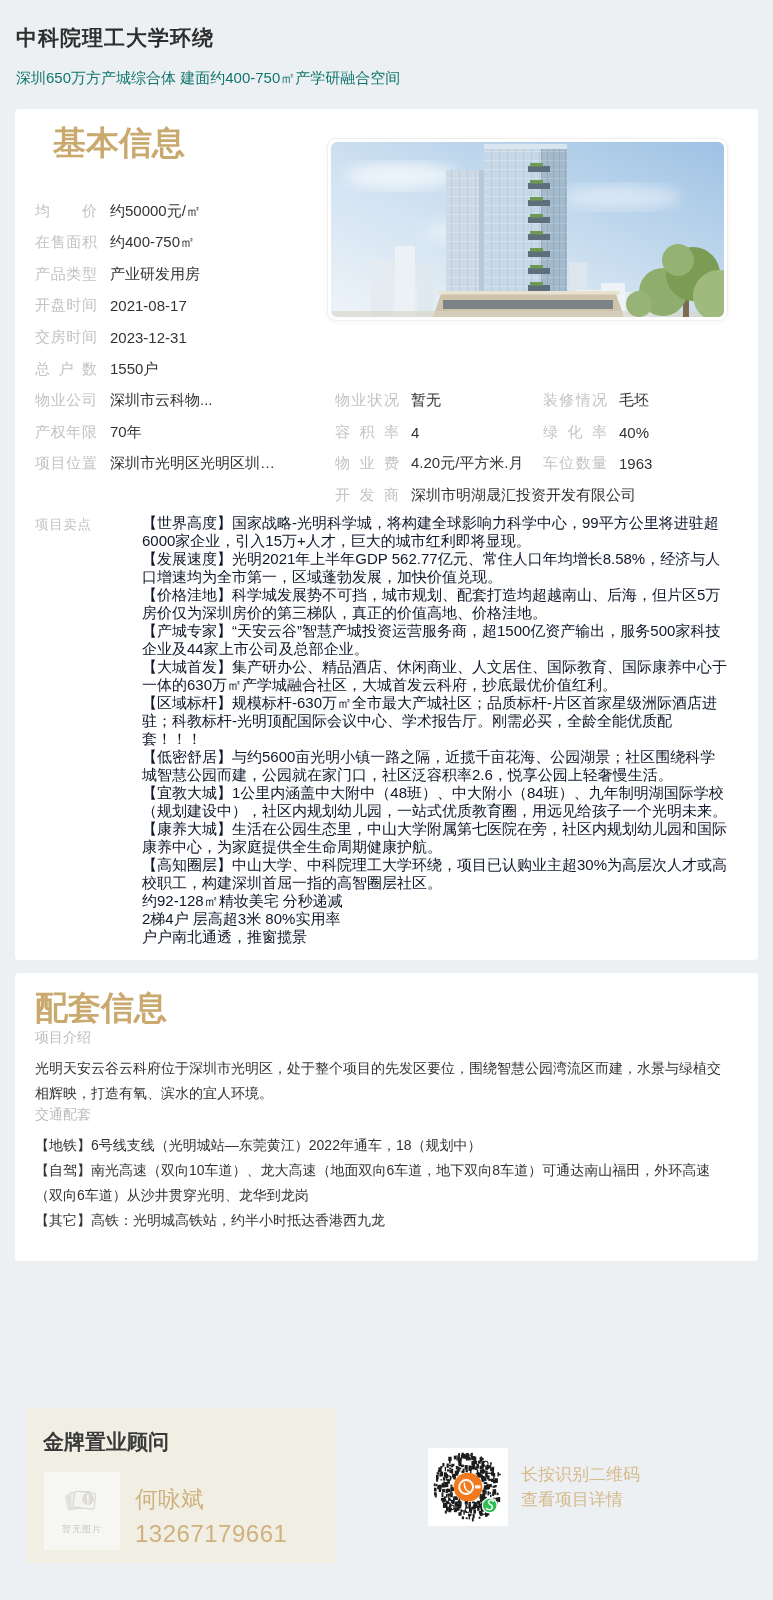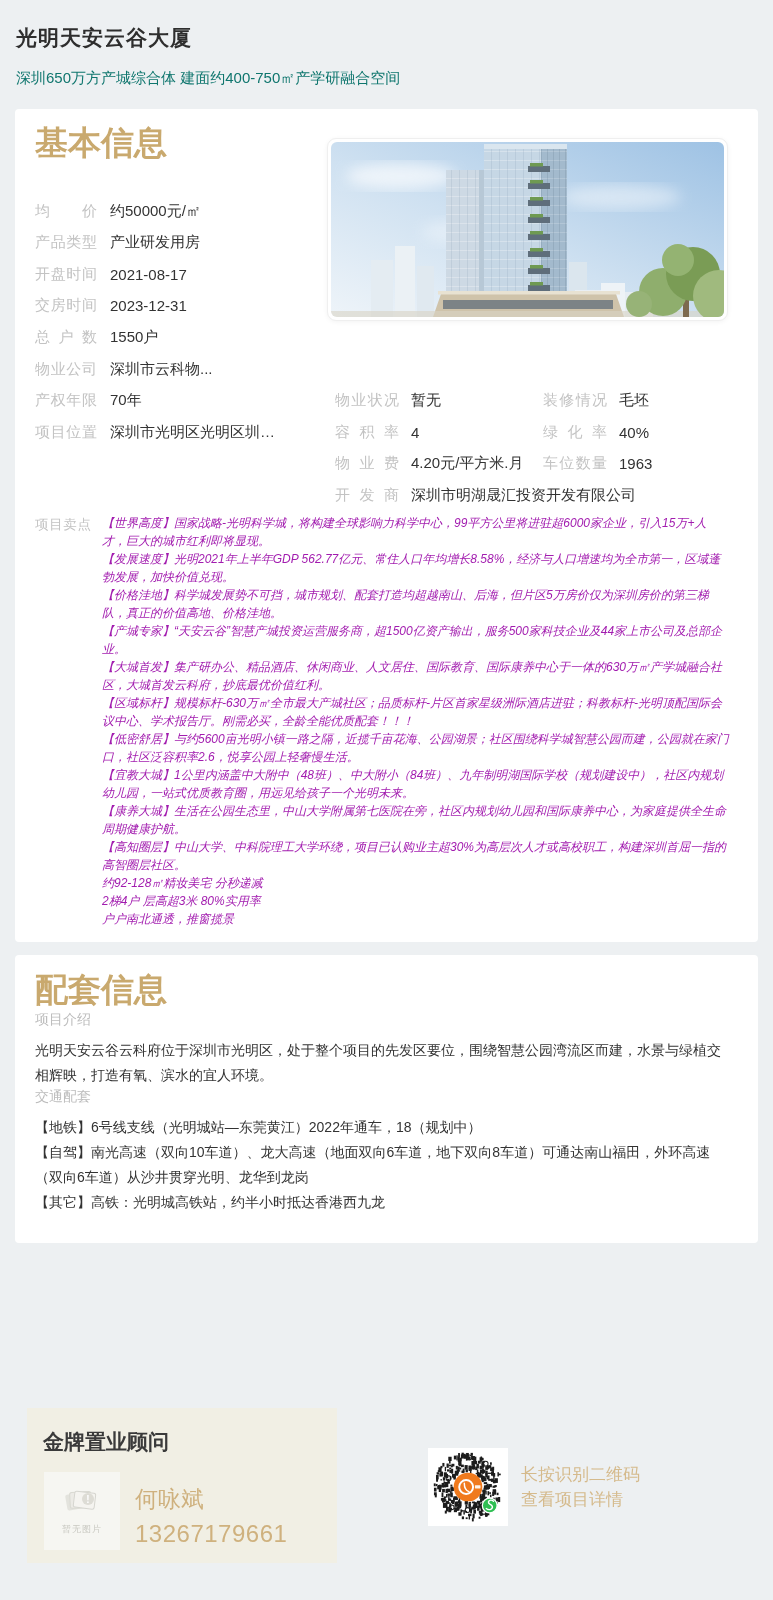--- a/index.html
+++ b/index.html
@@ -14,21 +14,21 @@
   
   .header { padding: 24px 16px 0 16px; }
   .h-title { font-size: 21px; font-weight: bold; color: #2e2e2e; letter-spacing: 1px; }
   .h-sub { margin-top: 17px; font-size: 15px; color: #0f766e; }
 
   
   .card { background: #fff; border-radius: 4px; margin: 0 15px; position: relative; }
   .card-basic { margin-top: 21px; padding-bottom: 14px; }
   .card-fac { margin-top: 13px; padding: 14px 28px 28px 20px; }
   .sec-title { font-size: 33px; font-weight: bold; color: #c9a96e; line-height: 1.28; }
-  .card-basic .sec-title { padding: 13px 0 0 20px; }
+  .card-basic .sec-title { padding: 13px 0 0 20px; margin-left: 18px; }
 
   
   .cols { display: flex; margin-top: 31px; padding: 0 30px 0 20px; }
   .col-left { width: 288px; flex: none; }
   .irow { display: flex; align-items: center; height: 31.6px; font-size: 15px; }
   .lblj { width: 62px; margin-right: 13px; color: #c3c3c3; flex: none;
           text-align: justify; text-align-last: justify; }
   .val { color: #333; white-space: nowrap; }
   .col-right { flex: 1; position: relative; }
   .right-rows { padding-top: 189.6px; padding-left: 12px; }
@@ -36,24 +36,24 @@
   .irow2 .lblj { width: 64px; margin-right: 12px; }
   .v1 { width: 132px; color: #333; white-space: nowrap; flex: none; }
 
   
   .photo-frame { position: absolute; top: -57px; right: 0; width: 401px; height: 183px;
                  background: #fff; border: 1px solid #efefef; border-radius: 9px; padding: 3px;
                  box-shadow: 0 1px 5px rgba(0,0,0,.05); }
   .photo-frame svg { display: block; width: 393px; height: 175px; border-radius: 6px; }
 
   
-  .sell { display: flex; padding: 3px 28px 0 20px; }
+  .sell { display: flex; padding: 3px 28px 0 20px; gap: 40px; }
   .sell .slbl { width: 56px; margin-right: 11px; padding-top: 2px; flex: none;
                 font-size: 13.5px; color: #c3c3c3; text-align: justify; text-align-last: justify; }
-  .sell .stxt { flex: 1; font-size: 12px; line-height: 18px; color: #a21caf; white-space: pre-line; font-style: italic; }
+  .sell .stxt { flex: 1; font-size: 15px; line-height: 18px; color: #0f172a; white-space: pre-line; }
 
   
   .fh { font-size: 14px; color: #bdbdbd; }
   .ft { margin-top: 9px; font-size: 14px; line-height: 25px; color: #333; white-space: pre-line; }
 
   
   .consultant { position: absolute; left: 27px; top: 1408px; width: 310px; height: 155px;
                 background: #f1efe4; }
   .c-title { padding: 20px 0 0 16px; font-size: 21px; font-weight: bold; color: #3a3a3a; }
   .c-body { display: flex; margin: 16px 0 0 17px; }
@@ -67,32 +67,36 @@
   .qr-wrap { position: absolute; left: 428px; top: 1448px; display: flex; align-items: center; }
   .qr-box { width: 80px; height: 78px; background: #fff; flex: none;
             display: flex; align-items: center; justify-content: center; cursor: pointer; }
   .qr-box svg { width: 74px; height: 74px; }
   .qr-tip { margin-left: 13px; font-size: 17px; line-height: 25px; color: #d5ba8c; }
 </style>
 </head>
 <body>
 
 <div class="header">
-  <div class="h-title">光明天安云谷大厦</div>
+  <div class="h-title">中科院理工大学环绕</div>
   <div class="h-sub">深圳650万方产城综合体 建面约400-750㎡产学研融合空间</div>
 </div>
 
 <div class="card card-basic">
   <div class="sec-title">基本信息</div>
 
   <div class="cols">
     <div class="col-left">
       <div class="irow">
         <span class="lblj">均价</span>
         <span class="val">约50000元/㎡</span>
+      </div>
+      <div class="irow">
+        <span class="lblj">在售面积</span>
+        <span class="val">约400-750㎡</span>
       </div>
       <div class="irow">
         <span class="lblj">产品类型</span>
         <span class="val">产业研发用房</span>
       </div>
       <div class="irow">
         <span class="lblj">开盘时间</span>
         <span class="val">2021-08-17</span>
       </div>
       <div class="irow">

